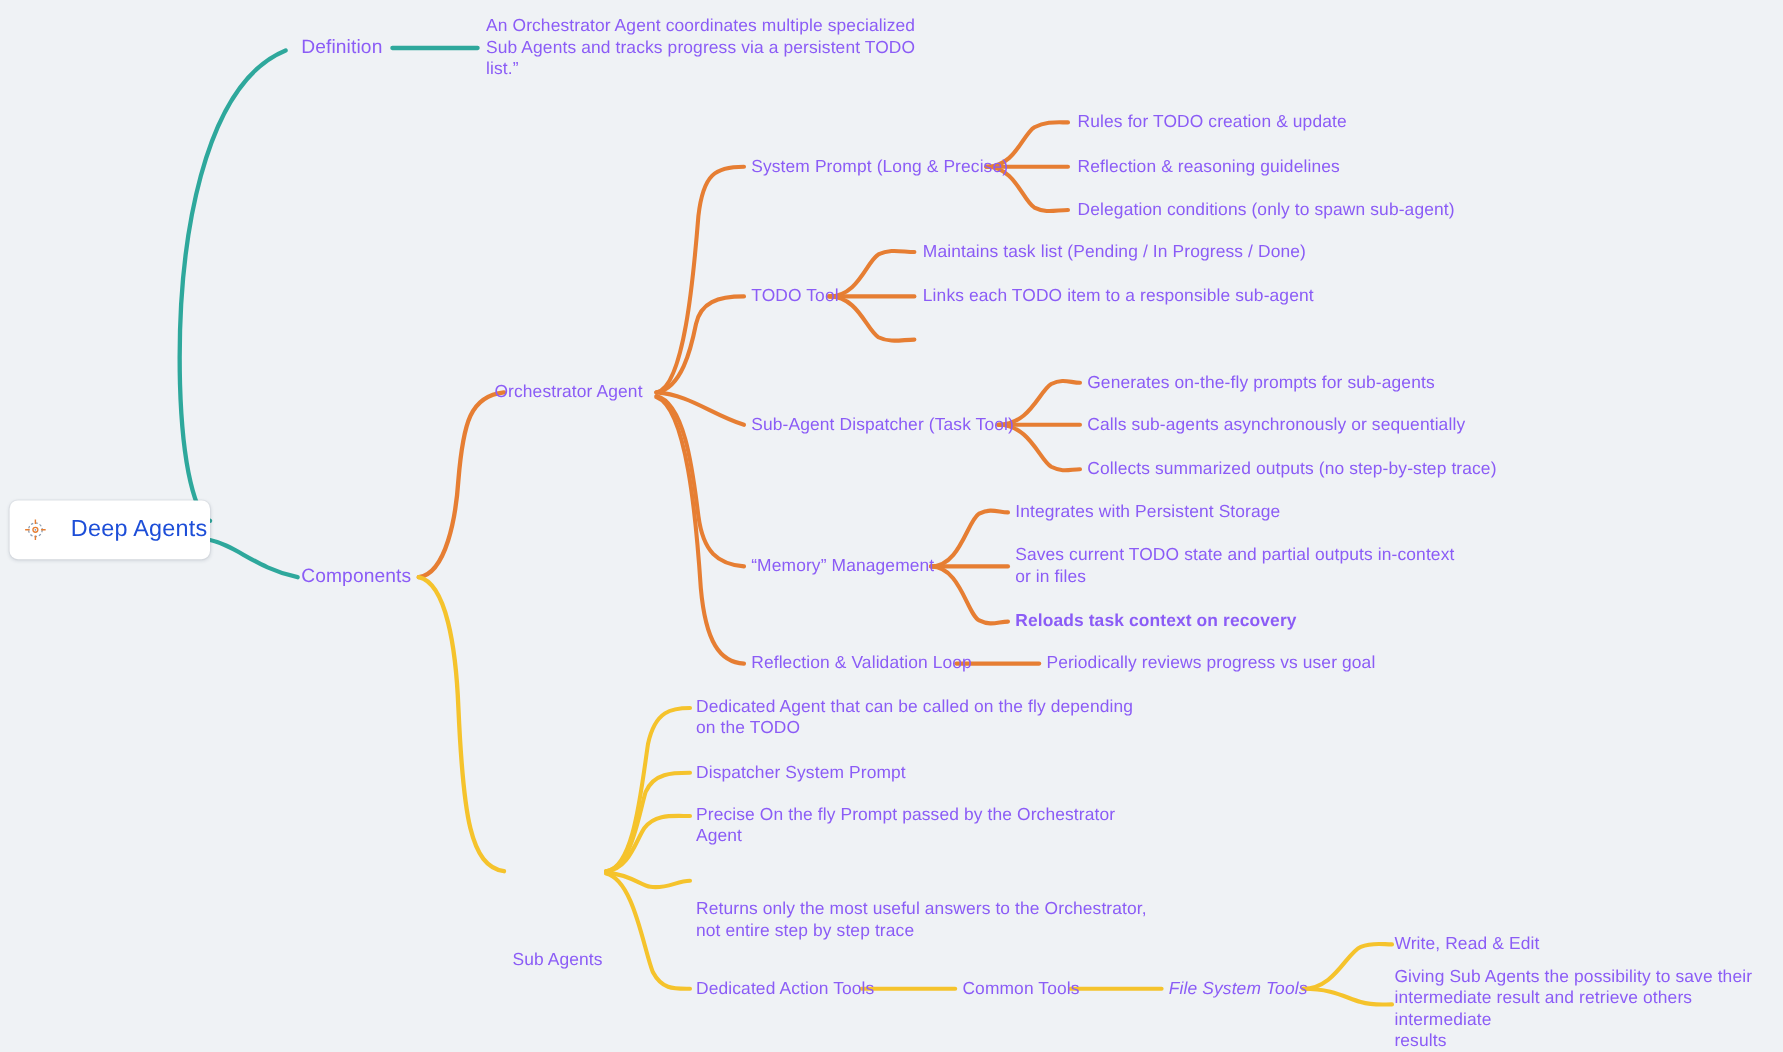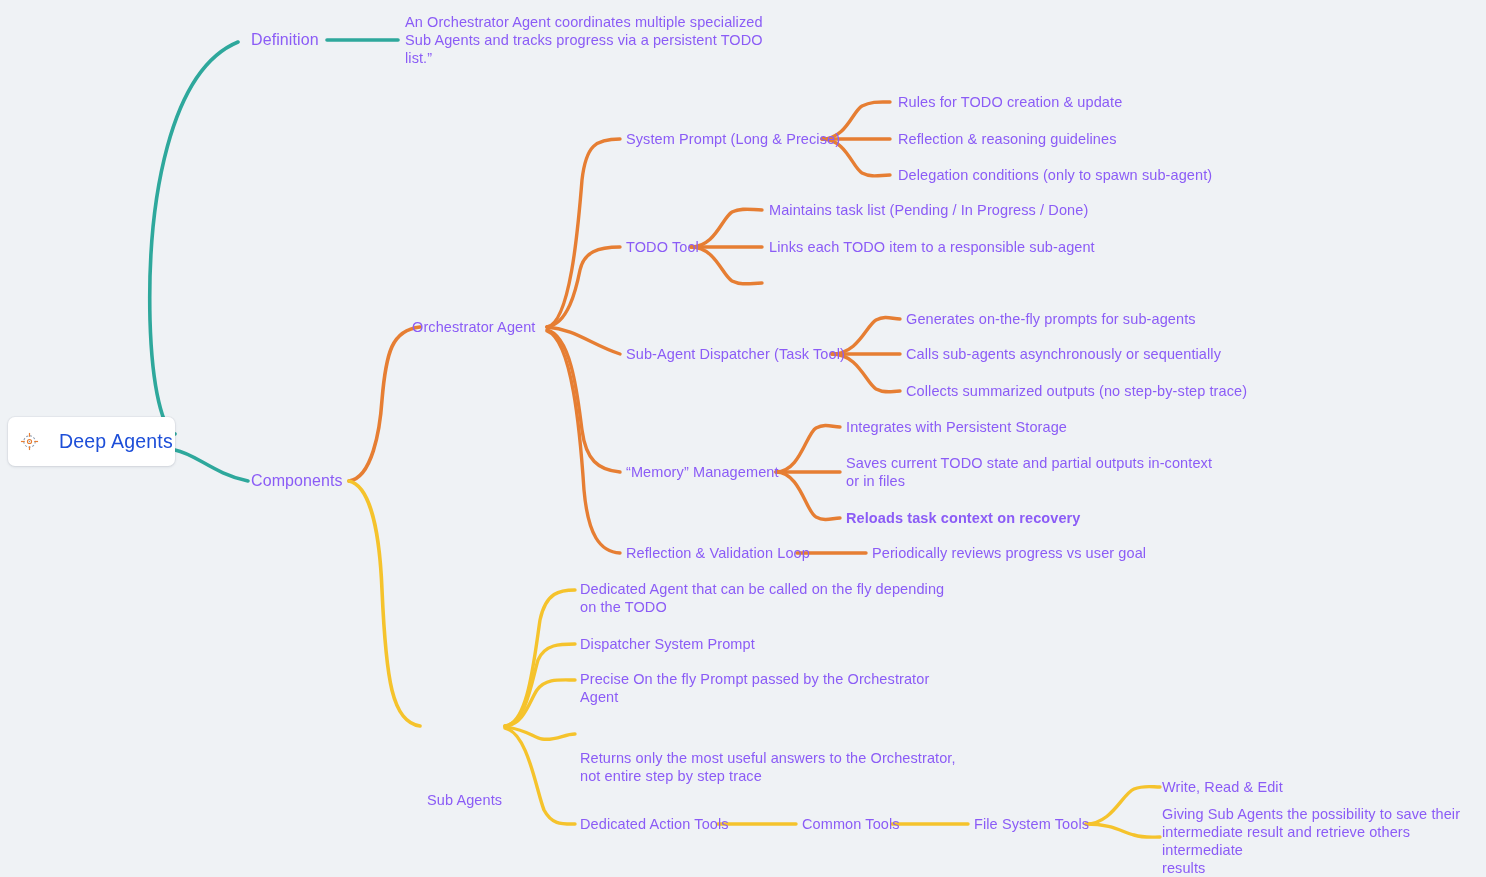--- a/index.html
+++ b/index.html
@@ -148,20 +148,20 @@
   <div class="node" style="left:580px;top:598px;">Dedicated Agent that can be called on the fly depending
 on the TODO</div>
   <div class="node" style="left:580px;top:644px;">Dispatcher System Prompt</div>
   <div class="node" style="left:580px;top:688px;">Precise On the fly Prompt passed by the Orchestrator
 Agent</div>
   <div class="node" style="left:580px;top:742px;margin-top:25px;">Returns only the most useful answers to the Orchestrator,
 not entire step by step trace</div>
   <div class="node" style="left:580px;top:824px;">Dedicated Action Tools</div>
 
   <div class="node" style="left:802px;top:824px;">Common Tools</div>
-  <div class="node" style="left:974px;top:824px;">File System Tools</div>
+  <div class="node" style="left:974px;top:824px;font-style:italic;">File System Tools</div>
 
   <div class="node" style="left:1162px;top:787px;">Write, Read  &amp; Edit</div>
   <div class="node" style="left:1162px;top:841px;">Giving Sub Agents the possibility to save their
 intermediate result and retrieve others intermediate
 results</div>
 
 </div>
 
 </body></html>

